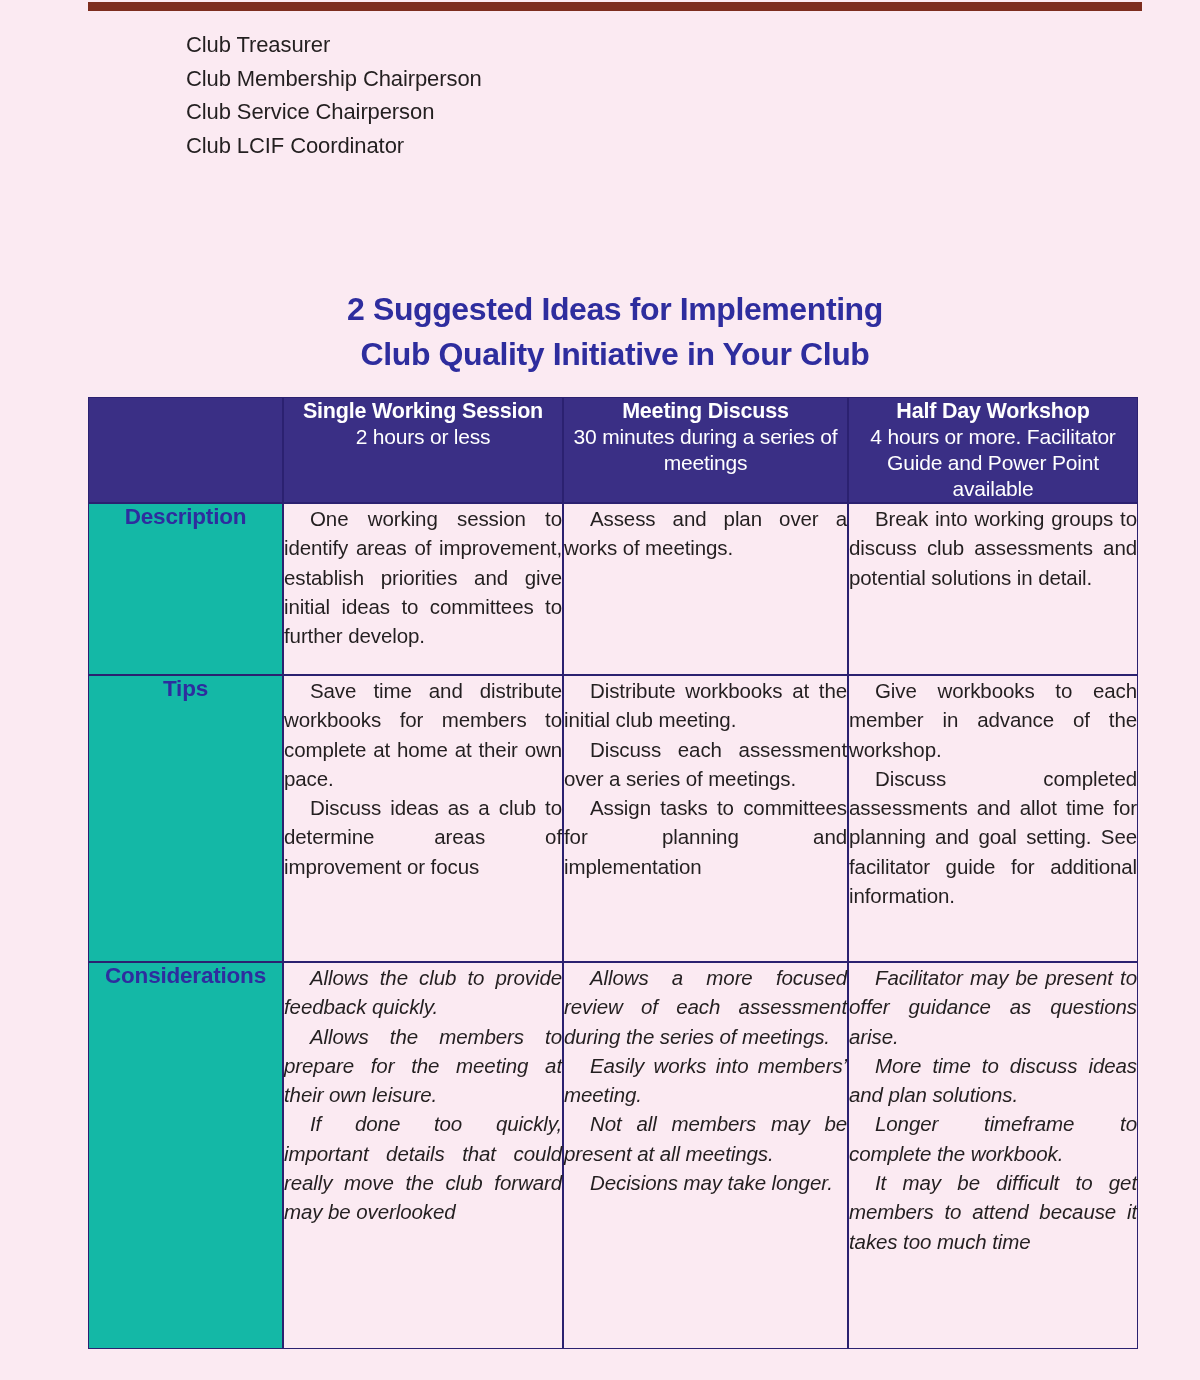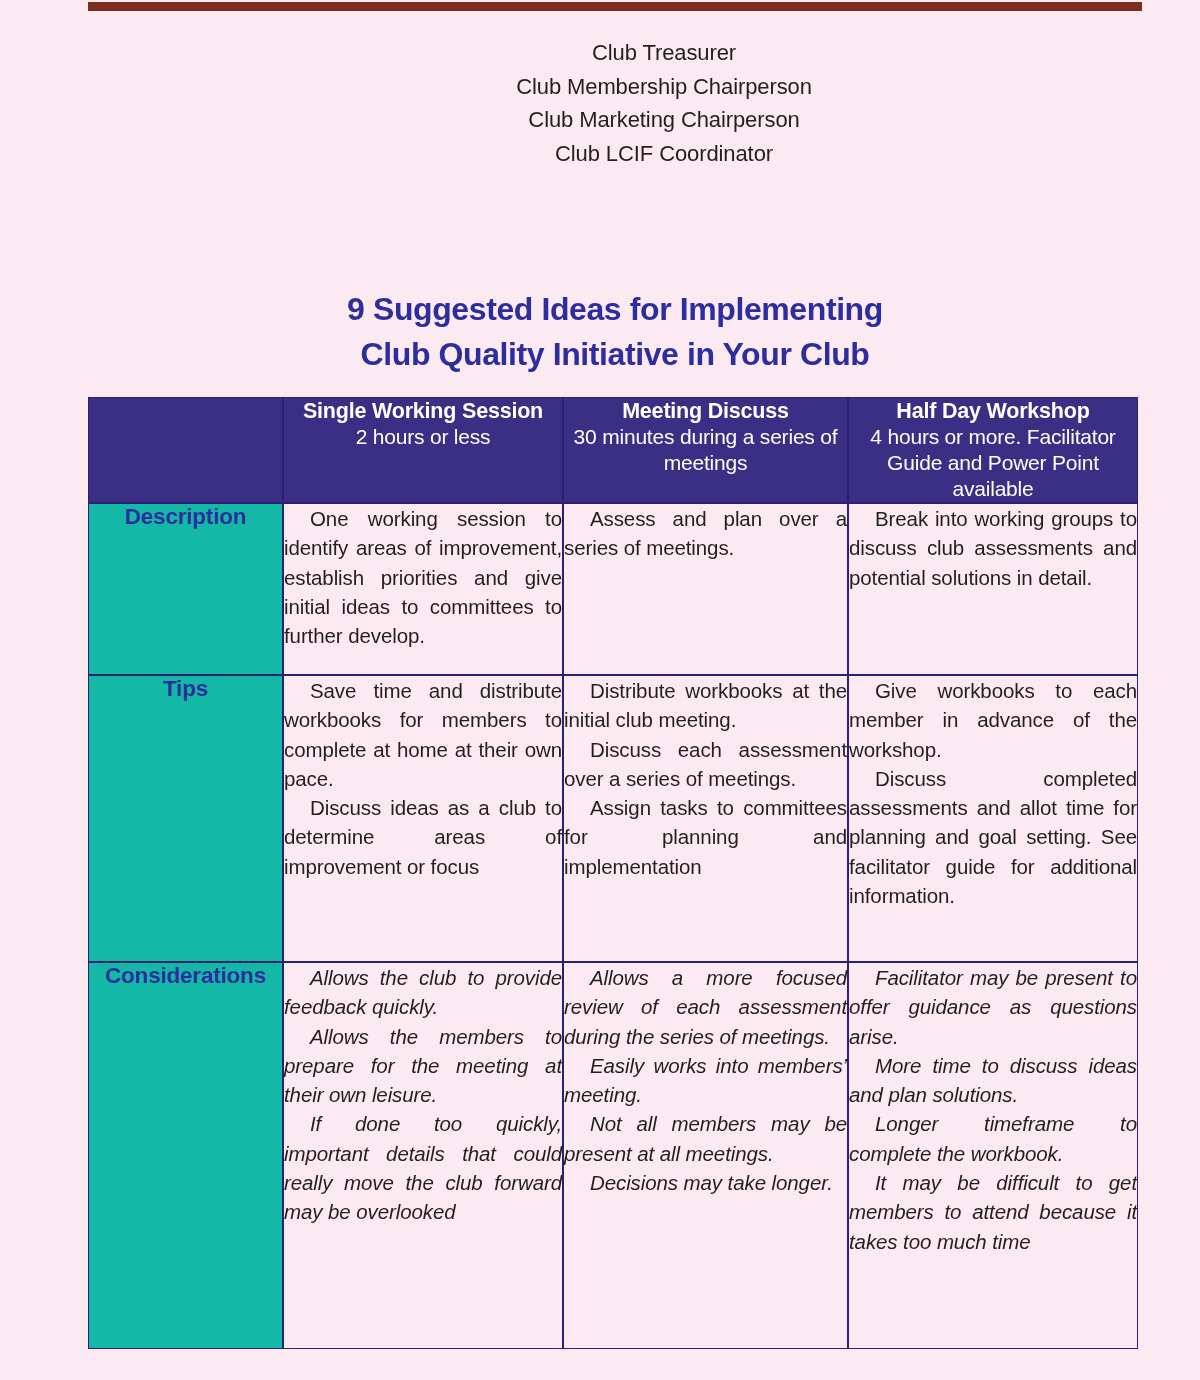--- a/index.html
+++ b/index.html
@@ -33,24 +33,23 @@
   }
 
   
   .intro {
     position: absolute;
     left: 88px;
     top: 28px;
     width: 1054px;
   }
   .role-list {
-    margin: 8px;
+    margin: 0;
     padding: 0 0 0 98px;
     list-style: none;
-    text-align: center;
   }
   .role-list li {
     font-size: 22px;
     line-height: 33.5px;
     color: #231f20;
     letter-spacing: -0.1px;
     white-space: nowrap;
   }
   .contact {
     margin-top: 5px;
@@ -175,27 +174,27 @@
 <body style="background: rgb(251, 234, 242);">
 
 <div class="page">
 
   <div class="top-bar"></div>
 
   <div class="intro">
     <ul class="role-list">
       <li>Club Treasurer</li>
       <li>Club Membership Chairperson</li>
-      <li>Club Marketing Chairperson</li>
+      <li>Club Service Chairperson</li>
       <li>Club LCIF Coordinator</li>
     </ul>
   </div>
 
   <div class="heading">
-    <span class="line">9 Suggested Ideas for Implementing</span>
+    <span class="line">2 Suggested Ideas for Implementing</span>
     <span class="line">Club Quality Initiative in Your Club</span>
   </div>
 
   <div class="table-wrap">
     <table class="ideas">
       <colgroup>
         <col class="c0">
           <col class="c1">
           <col class="c2">
           <col class="c3">
@@ -217,21 +216,21 @@
           </th>
         </tr>
       </thead>
       <tbody>
         <tr class="r-description">
           <td class="rowlabel">Description</td>
           <td class="cell">
               <p>One working session to identify areas of improvement, establish priorities and give initial ideas to committees to further develop.</p>
             </td>
           <td class="cell">
-              <p>Assess and plan over a series of meetings.</p>
+              <p>Assess and plan over a works of meetings.</p>
             </td>
           <td class="cell">
               <p>Break into working groups to discuss club assessments and potential solutions in detail.</p>
             </td>
         </tr>
         <tr class="r-tips">
           <td class="rowlabel">Tips</td>
           <td class="cell">
               <p>Save time and distribute workbooks for members to complete at home at their own pace.</p>
               <p>Discuss ideas as a club to determine areas of improvement or focus</p>

